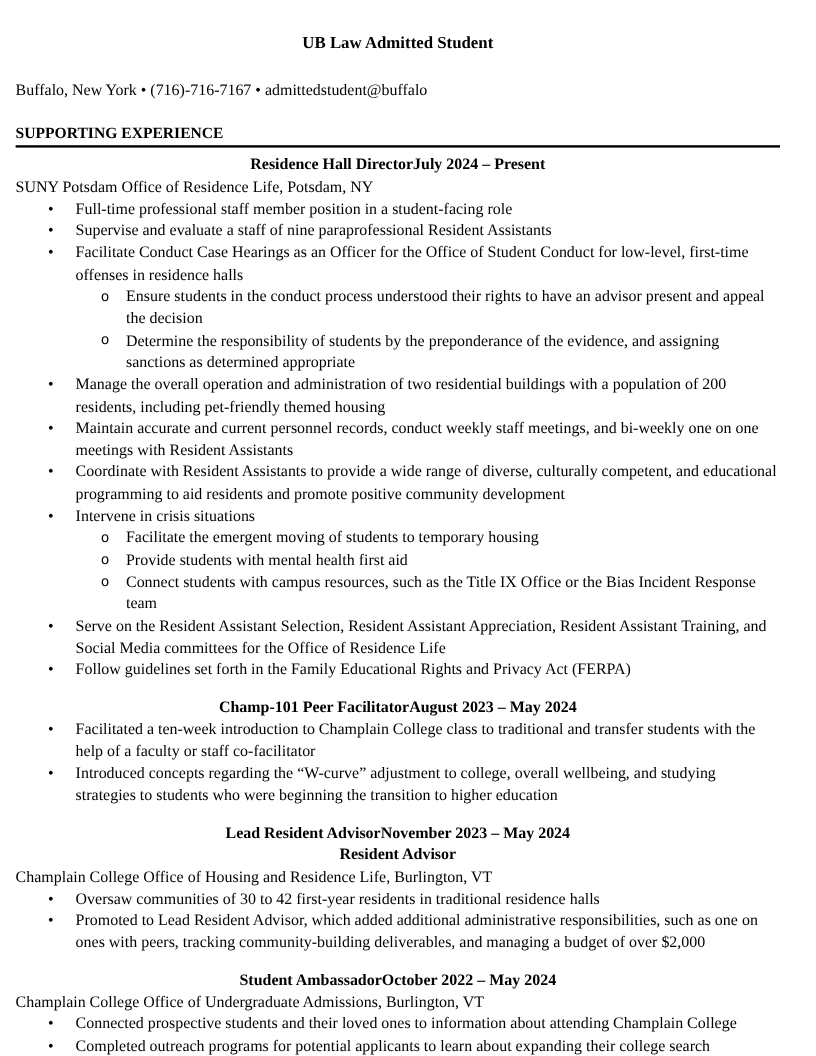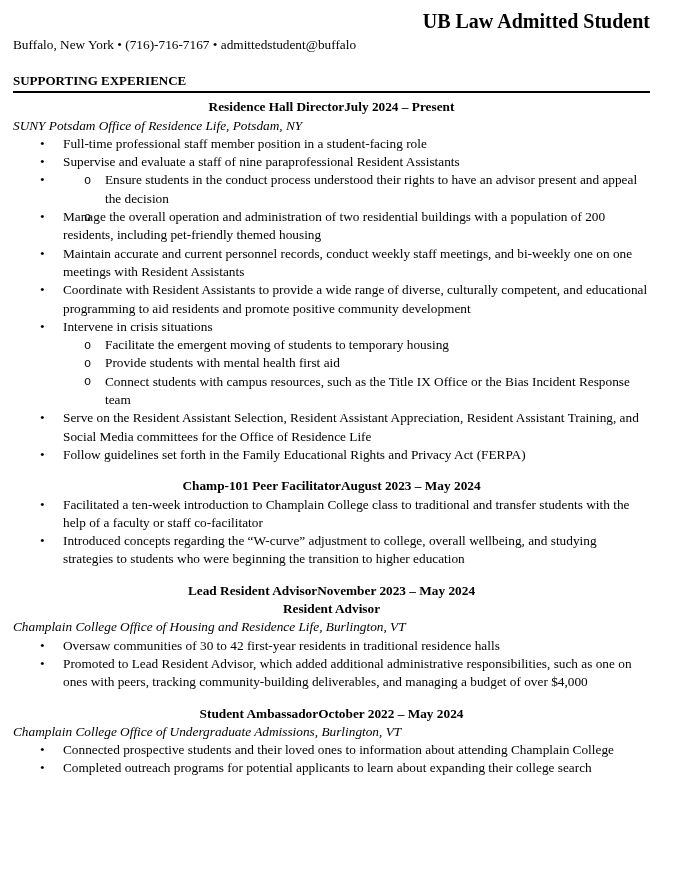--- a/index.html
+++ b/index.html
@@ -13,25 +13,25 @@
     overflow: hidden;
     color: #000000;
     font-family: "Liberation Serif", serif;
     font-size: 13.3px;
     line-height: 18.3px;
   }
   .page {
     padding: 8px 30px 0 13px;
   }
   .doc-title {
-    margin: 0;
-    font-size: 20px;
+    margin: 16px;
+    font-size: 14px;
     line-height: 26px;
     font-weight: bold;
-    text-align: right;
+    text-align: center;
   }
   .contact {
     margin-top: 2px;
     text-align: left;
   }
   .section-heading {
     margin: 19px 0 0 0;
     font-size: 13px;
     line-height: 15px;
     font-weight: bold;
@@ -40,21 +40,21 @@
   }
   .job { margin-top: 13px; }
   .job.first { margin-top: 5px; }
   .titleline {
     display: flex;
     justify-content: center;
     font-weight: bold;
   }
   .jt { white-space: nowrap; }
   .jd { white-space: nowrap; text-align: right; font-family: Liberation Serif, serif; }
-  .org { font-style: italic; }
+  .org { }
   .b1 { position: relative; padding-left: 50px; }
   .m1 { position: absolute; left: 27px; top: 0; }
   .b2 { position: relative; padding-left: 92px; }
   .m2 {
     position: absolute;
     left: 71px;
     top: 0.5px;
     font-family: "Liberation Mono", monospace;
     font-size: 12px;
   }
@@ -72,23 +72,23 @@
 
   <main id="jobs">
       <section class="job first">
         <div class="titleline">
           <span class="jt">Residence Hall Director</span>
           <span class="jd">July 2024 – Present</span>
         </div>
         <div class="org">SUNY Potsdam Office of Residence Life, Potsdam, NY</div>
         <div class="b1"><span class="m1">•</span><span class="bt">Full-time professional staff member position in a student-facing role</span></div>
         <div class="b1"><span class="m1">•</span><span class="bt">Supervise and evaluate a staff of nine paraprofessional Resident Assistants</span></div>
-        <div class="b1"><span class="m1">•</span></div>
+        <div class="b1"><span class="m1">•</span><span class="bt">Facilitate Conduct Case Hearings as an Officer for the Office of Student Conduct for low-level, first-time offenses in residence halls</span></div>
         <div class="b2"><span class="m2">o</span><span class="bt">Ensure students in the conduct process understood their rights to have an advisor present and appeal the decision</span></div>
-        <div class="b2"><span class="m2">o</span></div>
+        <div class="b2"><span class="m2">o</span><span class="bt">Determine the responsibility of students by the preponderance of the evidence, and assigning sanctions as determined appropriate</span></div>
         <div class="b1"><span class="m1">•</span><span class="bt">Manage the overall operation and administration of two residential buildings with a population of 200 residents, including pet-friendly themed housing</span></div>
         <div class="b1"><span class="m1">•</span><span class="bt">Maintain accurate and current personnel records, conduct weekly staff meetings, and bi-weekly one on one meetings with Resident Assistants</span></div>
         <div class="b1"><span class="m1">•</span><span class="bt">Coordinate with Resident Assistants to provide a wide range of diverse, culturally competent, and educational programming to aid residents and promote positive community development</span></div>
         <div class="b1"><span class="m1">•</span><span class="bt">Intervene in crisis situations</span></div>
         <div class="b2"><span class="m2">o</span><span class="bt">Facilitate the emergent moving of students to temporary housing</span></div>
         <div class="b2"><span class="m2">o</span><span class="bt">Provide students with mental health first aid</span></div>
         <div class="b2"><span class="m2">o</span><span class="bt">Connect students with campus resources, such as the Title IX Office or the Bias Incident Response team</span></div>
         <div class="b1"><span class="m1">•</span><span class="bt">Serve on the Resident Assistant Selection, Resident Assistant Appreciation, Resident Assistant Training, and Social Media committees for the Office of Residence Life</span></div>
         <div class="b1"><span class="m1">•</span><span class="bt">Follow guidelines set forth in the Family Educational Rights and Privacy Act (FERPA)</span></div>
       </section>
@@ -103,21 +103,21 @@
       <section class="job">
         <div class="titleline">
           <span class="jt">Lead Resident Advisor</span>
           <span class="jd">November 2023 – May 2024</span>
         </div>
         <div class="titleline">
           <span class="jt">Resident Advisor</span>
         </div>
         <div class="org">Champlain College Office of Housing and Residence Life, Burlington, VT</div>
         <div class="b1"><span class="m1">•</span><span class="bt">Oversaw communities of 30 to 42 first-year residents in traditional residence halls</span></div>
-        <div class="b1"><span class="m1">•</span><span class="bt">Promoted to Lead Resident Advisor, which added additional administrative responsibilities, such as one on ones with peers, tracking community-building deliverables, and managing a budget of over $4,000</span></div>
+        <div class="b1"><span class="m1">•</span><span class="bt">Promoted to Lead Resident Advisor, which added additional administrative responsibilities, such as one on ones with peers, tracking community-building deliverables, and managing a budget of over $2,000</span></div>
       </section>
       <section class="job">
         <div class="titleline">
           <span class="jt">Student Ambassador</span>
           <span class="jd">October 2022 – May 2024</span>
         </div>
         <div class="org">Champlain College Office of Undergraduate Admissions, Burlington, VT</div>
         <div class="b1"><span class="m1">•</span><span class="bt">Connected prospective students and their loved ones to information about attending Champlain College</span></div>
         <div class="b1"><span class="m1">•</span><span class="bt">Completed outreach programs for potential applicants to learn about expanding their college search</span></div>
       </section>

